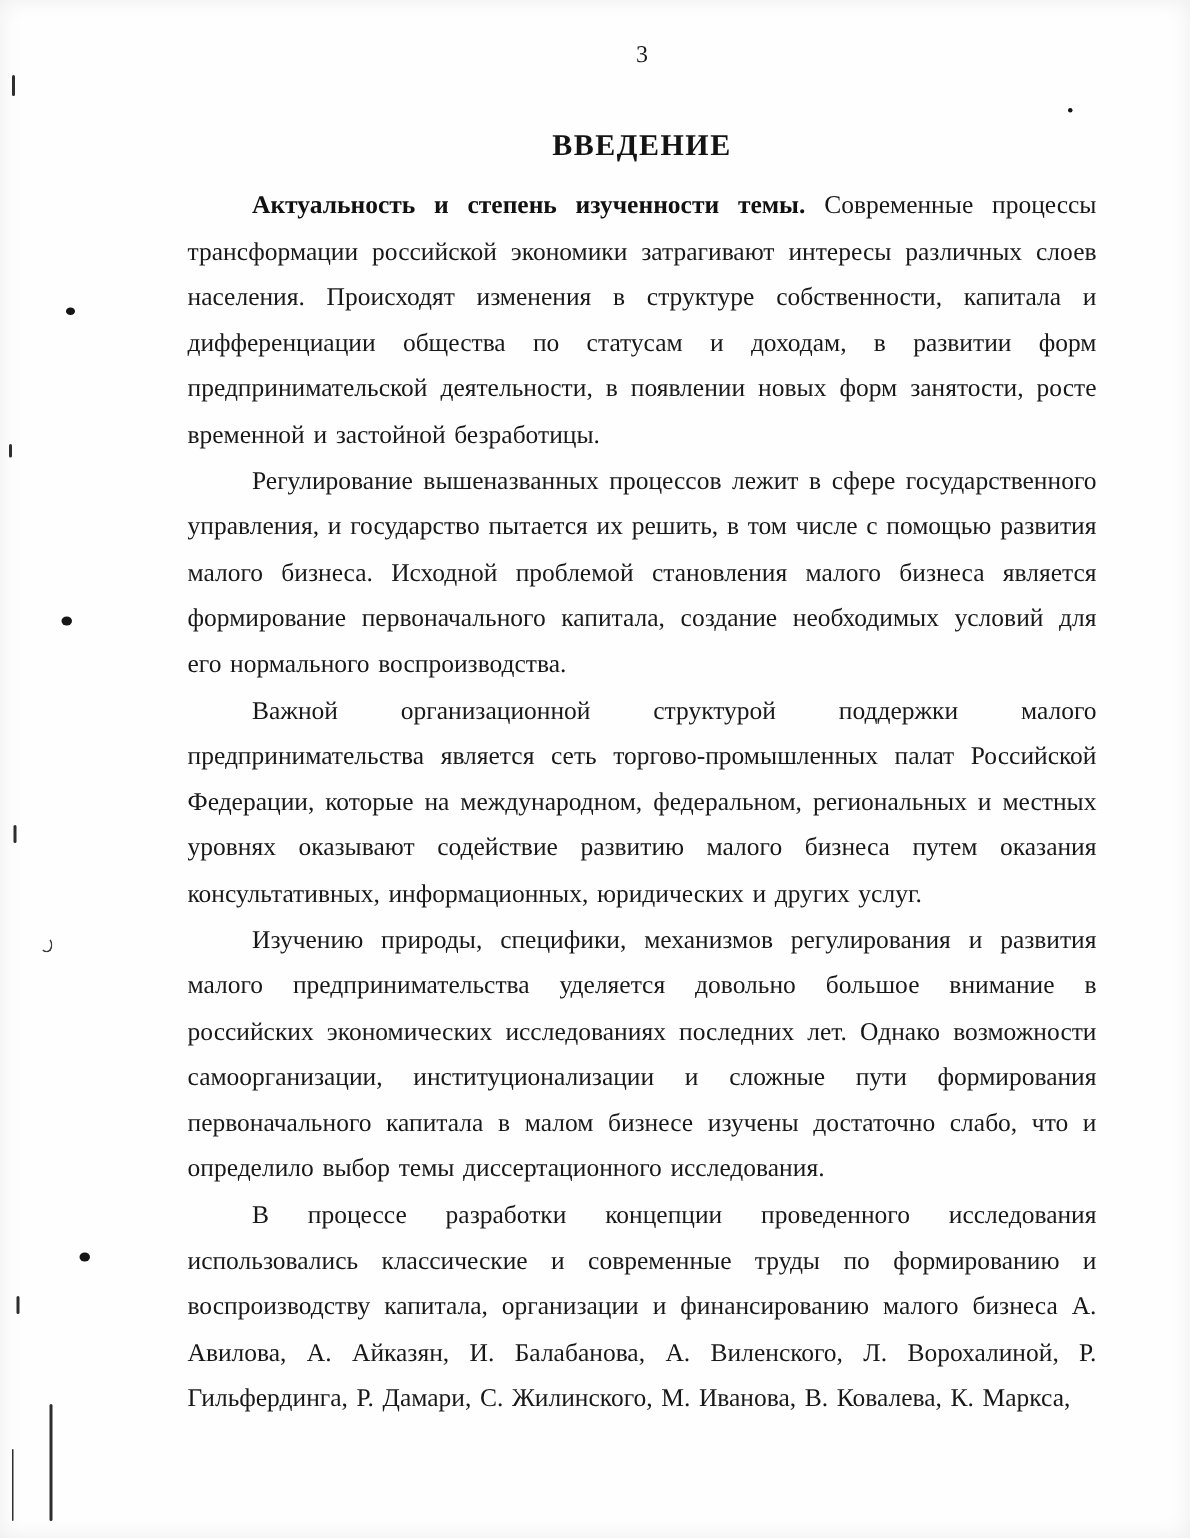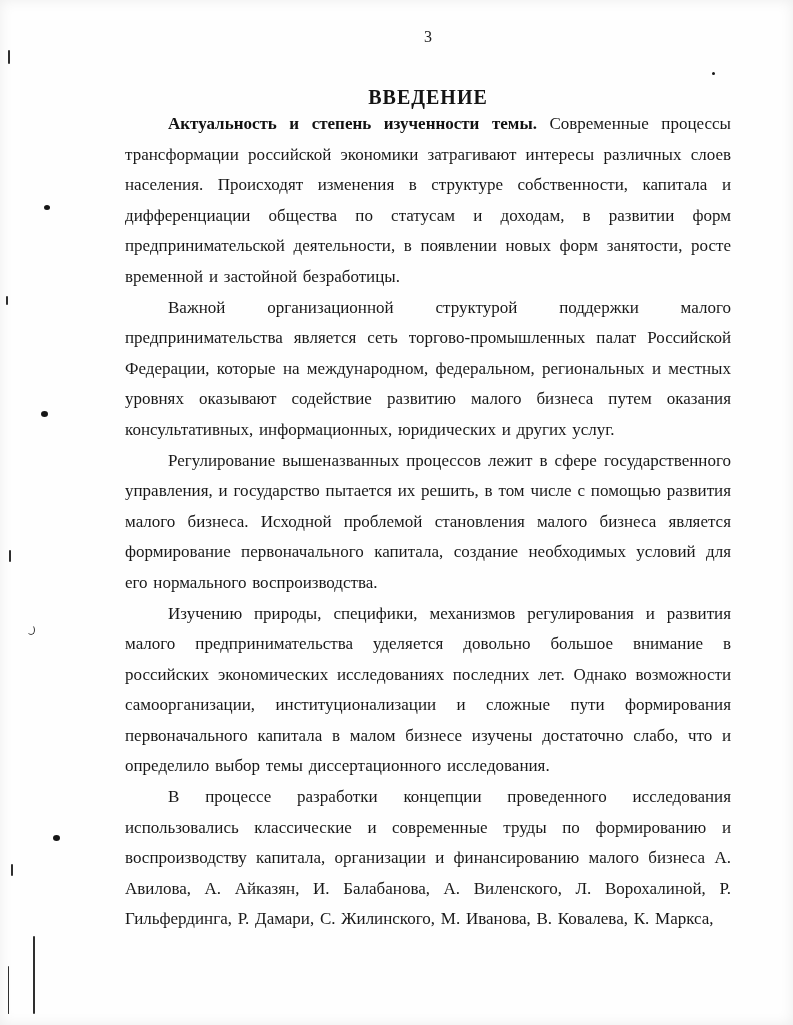--- a/index.html
+++ b/index.html
@@ -34,20 +34,21 @@
   }
   .doc-title {
     margin: 40px 0 0 0;
     text-align: center;
     font-size: 20px;
     font-weight: 700;
     letter-spacing: 1px;
     color: #141414;
   }
   .body-text {
+    margin-top: 13px;
   }
   .para {
     margin: 0;
     font-size: 17px;
     line-height: 30.6px;
     text-align: justify;
     text-indent: 43px;
     word-spacing: 1.5px;
     color: #181818;
   }
@@ -82,23 +83,23 @@
   <div class="content">
 
     <div class="page-number">3</div>
 
     <h1 class="doc-title">ВВЕДЕНИЕ</h1>
 
     <div class="body-text">
 
       <p class="para"><span class="lead">Актуальность и степень изученности темы.</span><span> Современные процессы трансформации российской экономики затрагивают интересы различных слоев населения. Происходят изменения в структуре собственности, капитала и дифференциации общества по статусам и доходам, в развитии форм предпринимательской деятельности, в появлении новых форм занятости, росте временной и застойной безработицы.</span></p>
 
+      <p class="para"><span>Регулирование вышеназванных процессов лежит в сфере государственного управления, и государство пытается их решить, в том числе с помощью развития малого бизнеса. Исходной проблемой становления малого бизнеса является формирование первоначального капитала, создание необходимых условий для его нормального воспроизводства.</span></p>
+
       <p class="para"><span>Важной организационной структурой поддержки малого предпринимательства является сеть торгово-промышленных палат Российской Федерации, которые на международном, федеральном, региональных и местных уровнях оказывают содействие развитию малого бизнеса путем оказания консультативных, информационных, юридических и других услуг.</span></p>
-
-      <p class="para"><span>Регулирование вышеназванных процессов лежит в сфере государственного управления, и государство пытается их решить, в том числе с помощью развития малого бизнеса. Исходной проблемой становления малого бизнеса является формирование первоначального капитала, создание необходимых условий для его нормального воспроизводства.</span></p>
 
       <p class="para"><span>Изучению природы, специфики, механизмов регулирования и развития малого предпринимательства уделяется довольно большое внимание в российских экономических исследованиях последних лет. Однако возможности самоорганизации, институционализации и сложные пути формирования первоначального капитала в малом бизнесе изучены достаточно слабо, что и определило выбор темы диссертационного исследования.</span></p>
 
       <p class="para"><span>В процессе разработки концепции проведенного исследования использовались классические и современные труды по формированию и воспроизводству капитала, организации и финансированию малого бизнеса А. Авилова, А. Айказян, И. Балабанова, А. Виленского, Л. Ворохалиной, Р. Гильфердинга, Р. Дамари, С. Жилинского, М. Иванова, В. Ковалева, К. Маркса,</span></p>
 
     </div>
   </div>
 
   <div>
       <div class="artifact dot" style="left: 44px; top: 205px; width: 6px; height: 5px;"></div>

